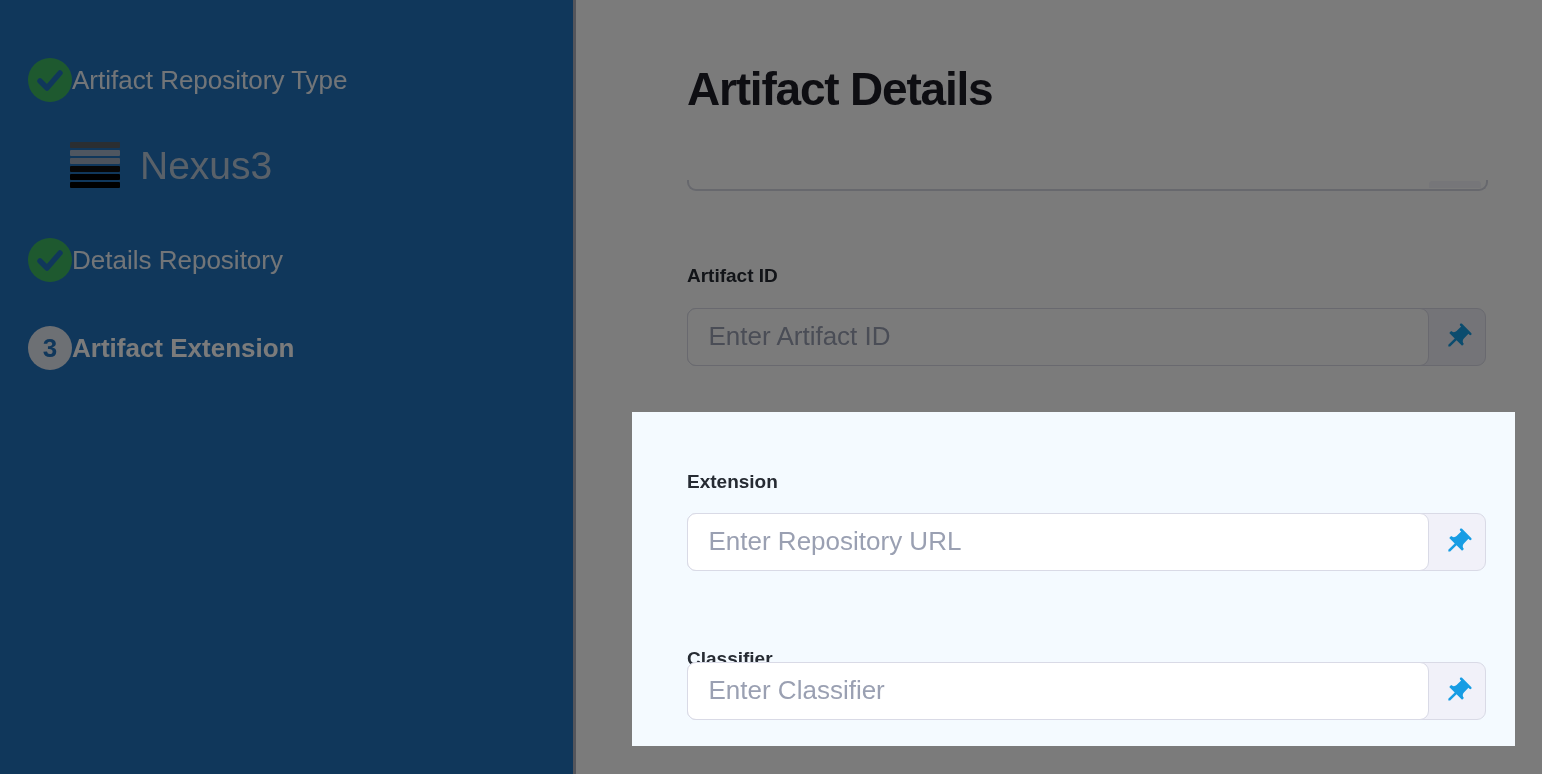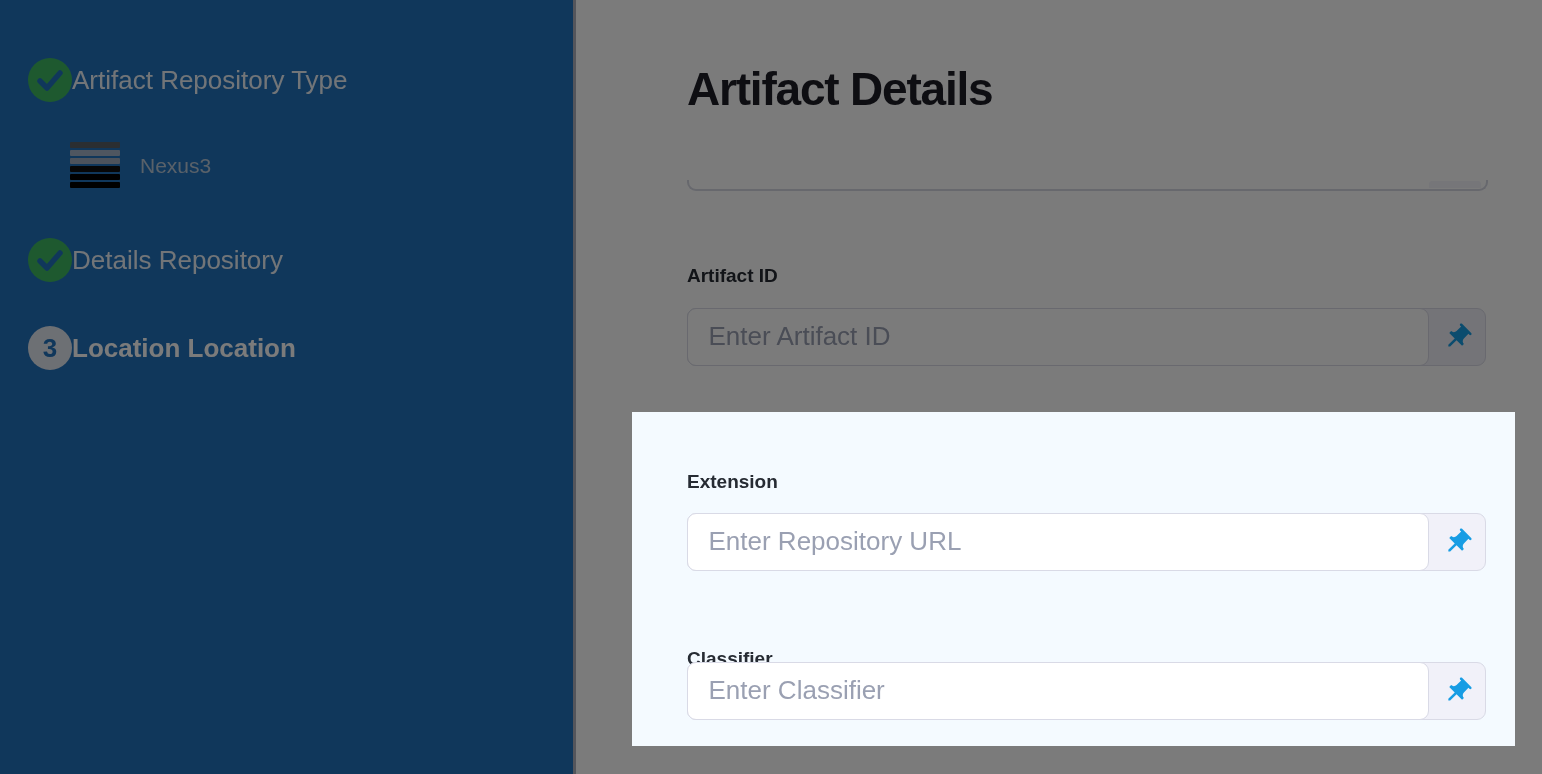--- a/index.html
+++ b/index.html
@@ -40,21 +40,21 @@
     display:flex;align-items:center;gap:20px;cursor:pointer;
   }
   .nexus-icon{width:50px;height:46px;display:flex;flex-direction:column;justify-content:space-between;}
   .nexus-icon i{display:block;height:6px;border-radius:1px;}
   .nexus-icon i:nth-child(1){background:#595f66;}
   .nexus-icon i:nth-child(2){background:#a5b2c7;}
   .nexus-icon i:nth-child(3){background:#a0acbf;}
   .nexus-icon i:nth-child(4){background:#101010;}
   .nexus-icon i:nth-child(5){background:#000000;}
   .nexus-icon i:nth-child(6){background:#000000;}
-  .nexus-label{font-size:21px;color:#b9c9da;line-height:1;white-space:nowrap;}
+  .nexus-label{font-size:39px;color:#b9c9da;line-height:1;white-space:nowrap;}
 
   
   .page-title{
     position:absolute;left:687px;top:66px;margin:0;
     font-size:46px;font-weight:bold;letter-spacing:-1.2px;color:#1d1d26;
     line-height:1;white-space:nowrap;text-align:center;
   }
   .ghost-line{
     position:absolute;left:687px;top:180px;width:797px;height:9px;
     border:solid #d5d7e3;border-width:0 2px 2px 2px;
@@ -133,21 +133,21 @@
   <div class="step-row s2">
     <svg class="check-circle" viewBox="0 0 44 44">
       <circle cx="22" cy="22" r="22" fill="#3fb963"></circle>
       <path d="M12 23 L19 30 L32 15" fill="none" stroke="#2373bd" stroke-width="5.5" stroke-linecap="round" stroke-linejoin="round"></path>
     </svg>
     <span class="step-label">Details Repository</span>
   </div>
 
   <div class="step-row s3">
     <span class="num-badge">3</span>
-    <span class="step-label">Location Location</span>
+    <span class="step-label">Artifact Extension</span>
   </div>
 
 </aside>
 <div class="sidebar-edge"></div>
 
 <main>
 
   <h1 class="page-title">Artifact Details</h1>
 
   <div class="ghost-line"></div>

